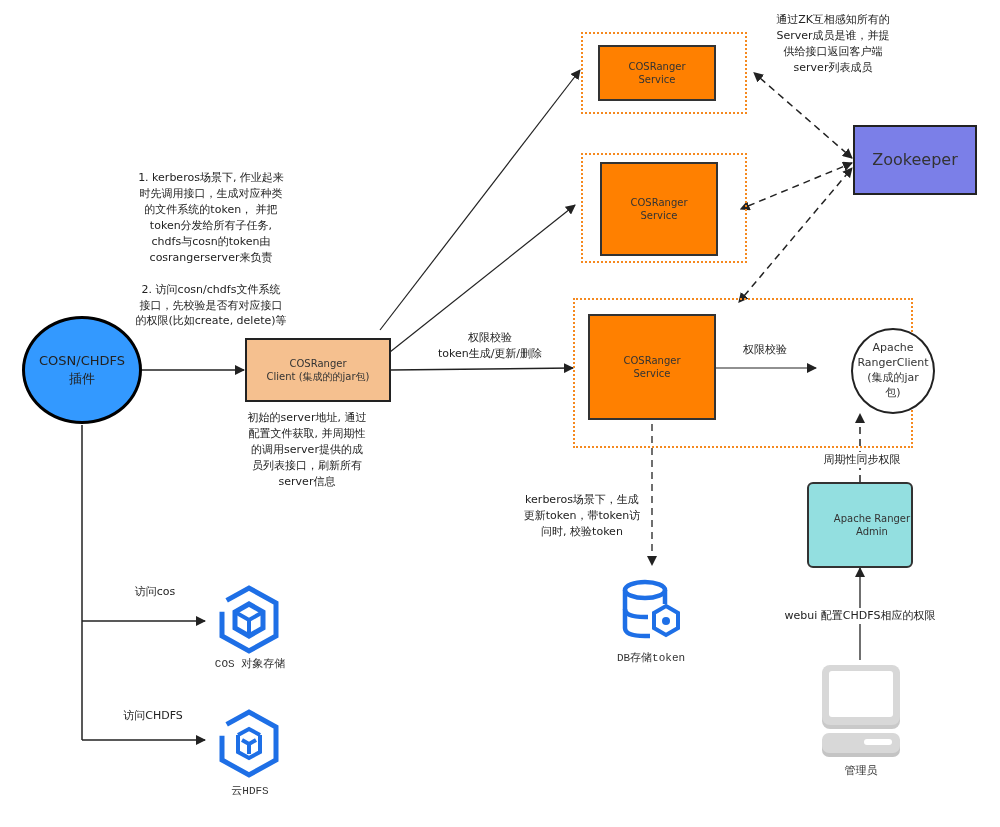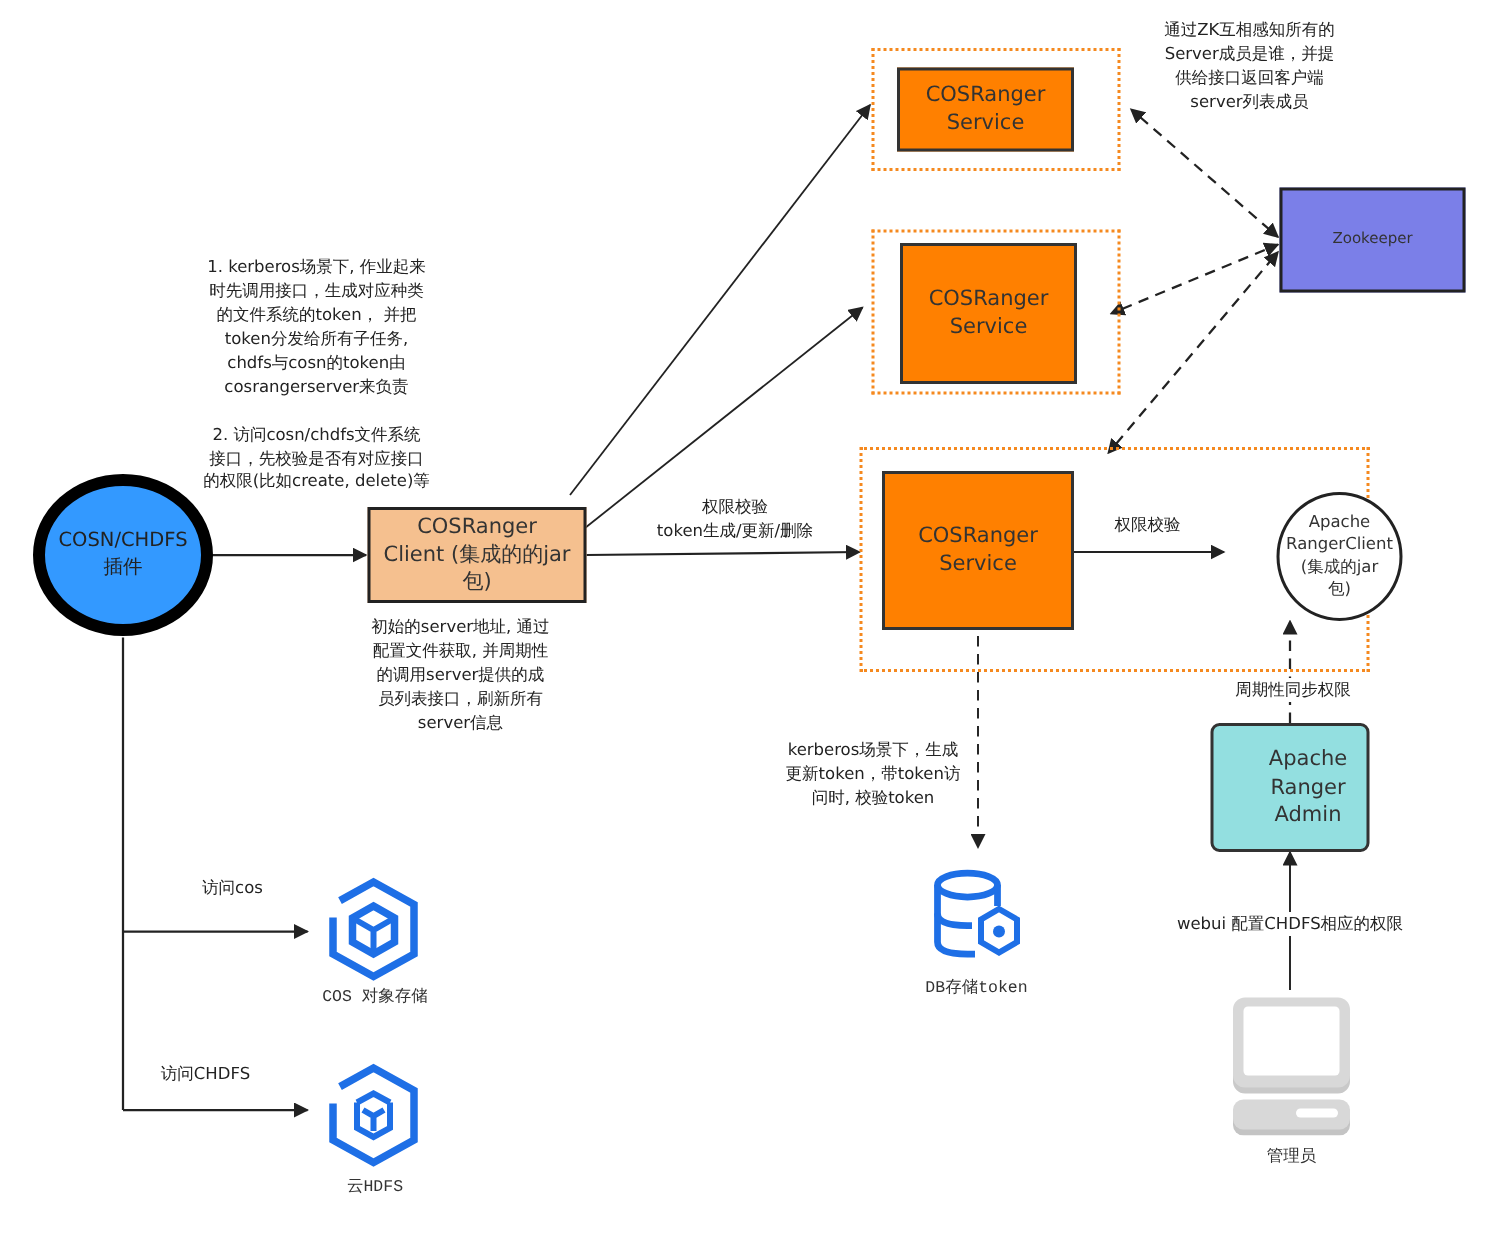--- a/index.html
+++ b/index.html
@@ -1,27 +1,27 @@
 <!DOCTYPE html>
 <html><head>
 <meta charset="utf-8">
 <style>
   html, body { margin: 0; padding: 0; background: #ffffff; }
   body { width: 1000px; height: 827px; position: relative; overflow: hidden;
          font-family: "DejaVu Sans", "Liberation Sans", sans-serif; color: #222; }
   svg.links { position: absolute; left: 0; top: 0; width: 1000px; height: 827px; }
   .node { position: absolute; box-sizing: border-box; display: flex; align-items: center;
-          justify-content: center; text-align: center; font-size: 14px; line-height: 1.35; color: #333; }
+          justify-content: center; text-align: center; font-size: 10px; line-height: 1.35; color: #333; }
   .group { position: absolute; box-sizing: border-box; border: 2px dotted #f5891f; }
   .svc { background: #ff8000; border: 2px solid #333; }
   .client { background: #f5c08f; border: 2px solid #222; }
-  .zk { background: #7b7fe8; border: 2px solid #222; font-size: 10px; }
+  .zk { background: #7b7fe8; border: 2px solid #222; font-size: 16px; }
   .ranger-admin { background: #93dfe0; border: 2px solid #333; border-radius: 6px; padding-left: 24px; }
   .ranger-client { background: #fff; border: 2px solid #222; border-radius: 50%; font-size: 11px; }
-  .plugin { background: #3399ff; border: 8px solid #000000; border-radius: 50%; font-size: 13px; color: #222; }
+  .plugin { background: #3399ff; border: 3px solid #000000; border-radius: 50%; font-size: 13px; color: #222; }
   .note { position: absolute; text-align: center; font-size: 11px; line-height: 1.45; color: #222; white-space: pre-line; }
   .icon { position: absolute; }
   .caption { position: absolute; text-align: center; font-size: 11px; color: #333; white-space: nowrap; font-family: Liberation Mono, monospace; }
 </style>
 </head>
 <body>
 
 <svg class="links" viewBox="0 0 1000 827">
   <defs>
     <marker id="ah" markerWidth="10" markerHeight="10" refX="9" refY="5" orient="auto" markerUnits="userSpaceOnUse">
@@ -98,21 +98,21 @@
 server列表成员</div>
 <div class="note" style="left:425px;top:330px;width:130px;">权限校验
 token生成/更新/删除</div>
 <div class="note" style="left:735px;top:342px;width:60px;">权限校验</div>
 <div class="note" style="left:812px;top:452px;width:100px;background:#fff;">周期性同步权限</div>
 <div class="note" style="left:520px;top:492px;width:124px;">kerberos场景下，生成
 更新token，带token访
 问时, 校验token</div>
 <div class="note" style="left:775px;top:608px;width:170px;background:#fff;">webui 配置CHDFS相应的权限</div>
 <div class="note" style="left:120px;top:584px;width:70px;">访问cos</div>
-<div class="note" style="left:92px;top:708px;width:90px;text-align:center;">访问CHDFS</div>
+<div class="note" style="left:108px;top:708px;width:90px;text-align:center;">访问CHDFS</div>
 
 <svg class="icon" style="left:216px;top:584px;" width="66" height="72" viewBox="0 0 66 72">
   <path d="M33 4 L60 19 L60 52 L33 67 L6 52 L6 19 Z" fill="none" stroke="#1e6fe6" stroke-width="5" stroke-dasharray="150,14"></path>
   <path d="M33 20 L47 28 L47 44 L33 52 L19 44 L19 28 Z" fill="none" stroke="#1e6fe6" stroke-width="5"></path>
   <path d="M19 28 L33 36 L47 28 M33 36 L33 52" fill="none" stroke="#1e6fe6" stroke-width="4"></path>
 </svg>
 <div class="caption" style="left:205px;top:656px;width:90px;">COS 对象存储</div>
 
 <svg class="icon" style="left:216px;top:708px;" width="66" height="72" viewBox="0 0 66 72">
   <path d="M33 4 L60 19 L60 52 L33 67 L6 52 L6 19 Z" fill="none" stroke="#1e6fe6" stroke-width="5" stroke-dasharray="150,14"></path>

